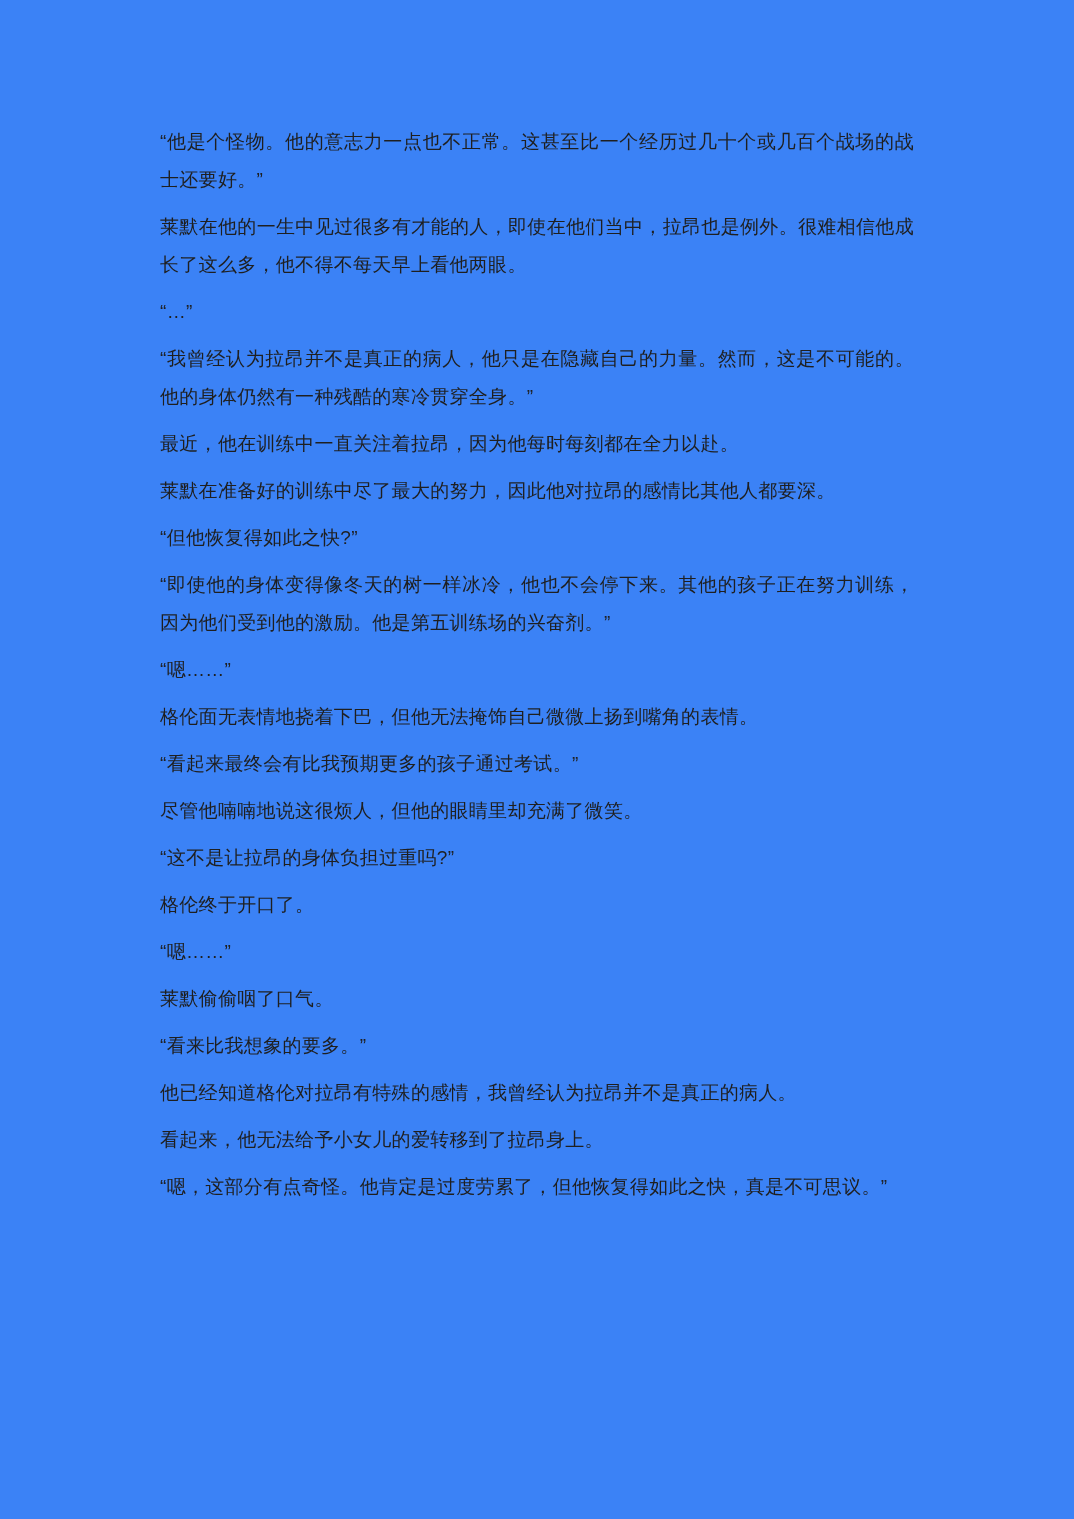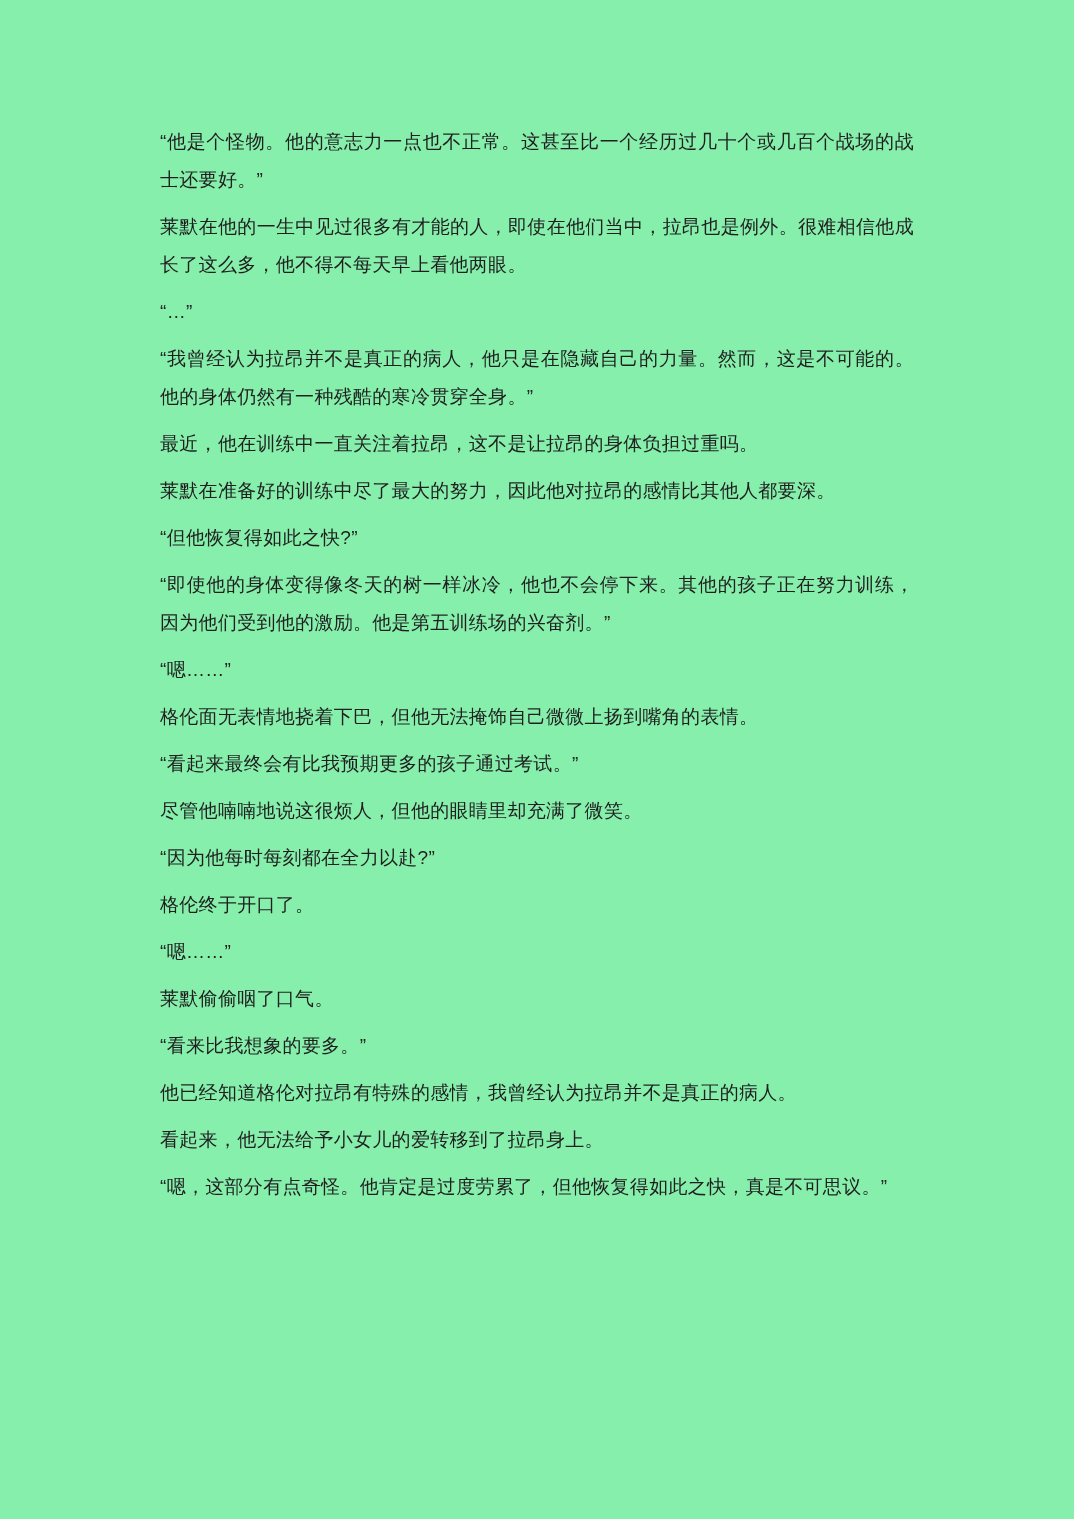--- a/index.html
+++ b/index.html
@@ -10,50 +10,50 @@
     width: 1074px;
     min-height: 1519px;
     background: #ffffff;
     font-family: "Liberation Sans", "DejaVu Sans", sans-serif;
   }
   .page {
     box-sizing: border-box;
     width: 1074px;
     min-height: 1519px;
     padding: 123px 160px 40px 160px;
-    background: #86efac;
+    background: #3b82f6;
   }
   .novel-text p {
     margin: 0 0 9px 0;
     font-size: 19px;
     line-height: 38px;
     color: #1f1f1f;
     text-align: justify;
     letter-spacing: 0.3px;
     word-break: break-all;
   }
 </style>
 </head>
 <body>
 
 <div class="page">
   <article class="novel-text">
     <p>“他是个怪物。他的意志力一点也不正常。这甚至比一个经历过几十个或几百个战场的战士还要好。”</p>
     <p>莱默在他的一生中见过很多有才能的人，即使在他们当中，拉昂也是例外。很难相信他成长了这么多，他不得不每天早上看他两眼。</p>
     <p>“…”</p>
     <p>“我曾经认为拉昂并不是真正的病人，他只是在隐藏自己的力量。然而，这是不可能的。他的身体仍然有一种残酷的寒冷贯穿全身。”</p>
-    <p>最近，他在训练中一直关注着拉昂，这不是让拉昂的身体负担过重吗。</p>
+    <p>最近，他在训练中一直关注着拉昂，因为他每时每刻都在全力以赴。</p>
     <p>莱默在准备好的训练中尽了最大的努力，因此他对拉昂的感情比其他人都要深。</p>
     <p>“但他恢复得如此之快?”</p>
     <p>“即使他的身体变得像冬天的树一样冰冷，他也不会停下来。其他的孩子正在努力训练，因为他们受到他的激励。他是第五训练场的兴奋剂。”</p>
     <p>“嗯……”</p>
     <p>格伦面无表情地挠着下巴，但他无法掩饰自己微微上扬到嘴角的表情。</p>
     <p>“看起来最终会有比我预期更多的孩子通过考试。”</p>
     <p>尽管他喃喃地说这很烦人，但他的眼睛里却充满了微笑。</p>
-    <p>“因为他每时每刻都在全力以赴?”</p>
+    <p>“这不是让拉昂的身体负担过重吗?”</p>
     <p>格伦终于开口了。</p>
     <p>“嗯……”</p>
     <p>莱默偷偷咽了口气。</p>
     <p>“看来比我想象的要多。”</p>
     <p>他已经知道格伦对拉昂有特殊的感情，我曾经认为拉昂并不是真正的病人。</p>
     <p>看起来，他无法给予小女儿的爱转移到了拉昂身上。</p>
     <p>“嗯，这部分有点奇怪。他肯定是过度劳累了，但他恢复得如此之快，真是不可思议。”</p>
   </article>
 </div>
 

